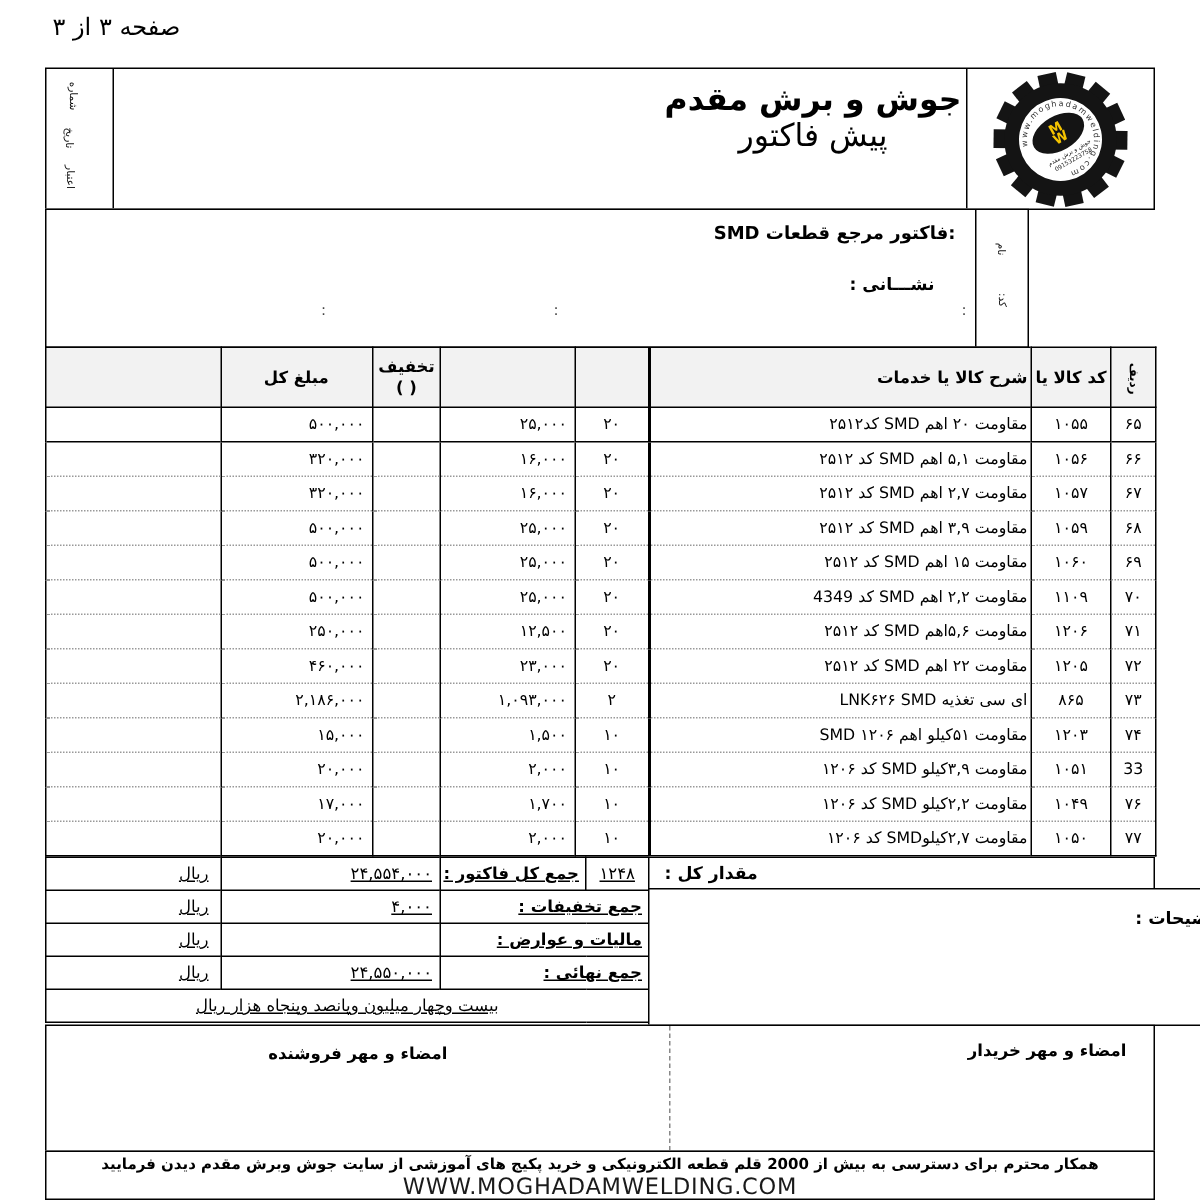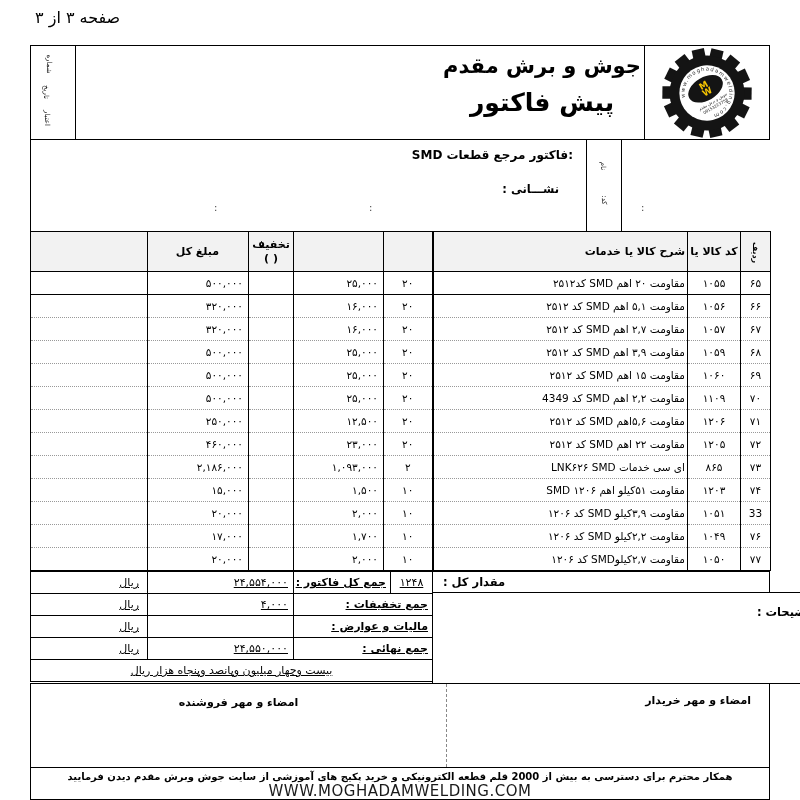--- a/index.html
+++ b/index.html
@@ -13,25 +13,25 @@
   
   .header-box { left:30px; top:45px; width:740px; height:95px; }
   .hdr-left-strip { position:absolute; left:0; top:0; width:45px; height:100%; border-right:1px solid #000; }
   .rot-label { position:absolute; left:8px; font-size:7px; transform:rotate(90deg); transform-origin:center; direction:rtl; white-space:nowrap; color:#111; }
   .hdr-info { position:absolute; left:48px; top:6px; width:150px; direction:rtl; text-align:right; }
   .info-line { height:26px; line-height:26px; font-size:11px; white-space:nowrap; }
   .info-line .num { font-size:15px; font-family:"DejaVu Sans", sans-serif; margin:0 14px; }
   .info-line.small { height:22px; line-height:22px; }
   .hdr-title { position:absolute; left:380px; top:8px; width:262px; text-align:center; direction:rtl; }
   .hdr-title .t1 { font-size:21px; font-weight:700; }
-  .hdr-title .t2 { font-size:25px; font-weight:700; margin-top:10px; }
+  .hdr-title .t2 { font-size:21px; font-weight:400; }
   .logo-cell { position:absolute; right:0; top:0; width:125px; height:100%; border-left:1px solid #000; display:flex; align-items:center; justify-content:center; }
 
   
-  .customer-box { left:30px; top:139px; width:592px; height:93px; }
+  .customer-box { left:30px; top:139px; width:656px; height:93px; }
   .cust-right-strip { position:absolute; right:0; top:0; width:35px; height:100%; border-left:1px solid #000; }
   .cust-right-strip .rot-label { left:12px; }
   .ref-line { position:absolute; right:48px; top:8px; direction:rtl; font-size:12px; font-weight:700; }
   .addr-line { position:absolute; right:62px; top:42px; direction:rtl; font-size:11.5px; font-weight:700; }
   .dotcolon { position:absolute; top:62px; font-size:10px; color:#444; }
 
   
   table.items { position:absolute; left:30px; top:231px; width:740px; border-collapse:collapse; table-layout:fixed; direction:rtl; }
   table.items, table.items td, table.items th { border:1px solid #000; }
   table.items { border-width:1.5px; }
@@ -242,21 +242,21 @@
           <td class="c-desc">مقاومت ۲۲ اهم SMD کد ۲۵۱۲</td>
           <td class="c-qty">۲۰</td>
           <td class="c-unit">۲۳,۰۰۰</td>
           <td></td>
           <td class="c-total">۴۶۰,۰۰۰</td>
           <td></td>
         </tr>
     <tr>
           <td class="c-num">۷۳</td>
           <td class="c-code">۸۶۵</td>
-          <td class="c-desc">ای سی خدمات LNK۶۲۶ SMD</td>
+          <td class="c-desc">ای سی تغذیه LNK۶۲۶ SMD</td>
           <td class="c-qty">۲</td>
           <td class="c-unit">۱,۰۹۳,۰۰۰</td>
           <td></td>
           <td class="c-total">۲,۱۸۶,۰۰۰</td>
           <td></td>
         </tr>
     <tr>
           <td class="c-num">۷۴</td>
           <td class="c-code">۱۲۰۳</td>
           <td class="c-desc">مقاومت ۵۱کیلو اهم ۱۲۰۶ SMD</td>

